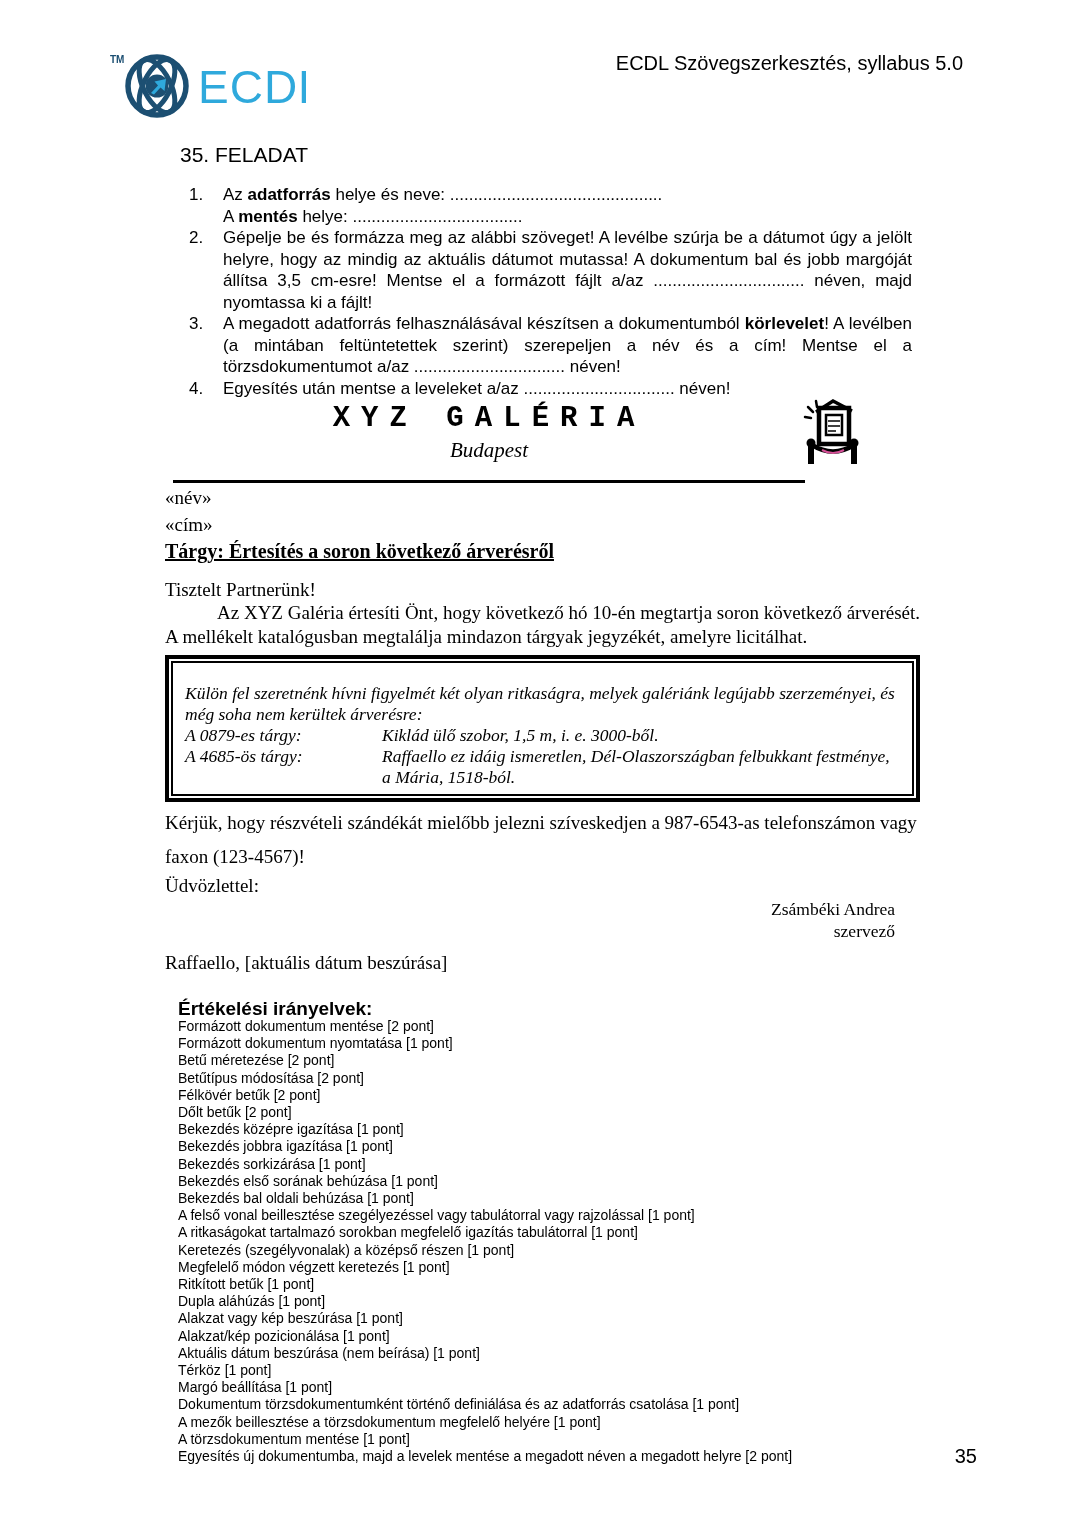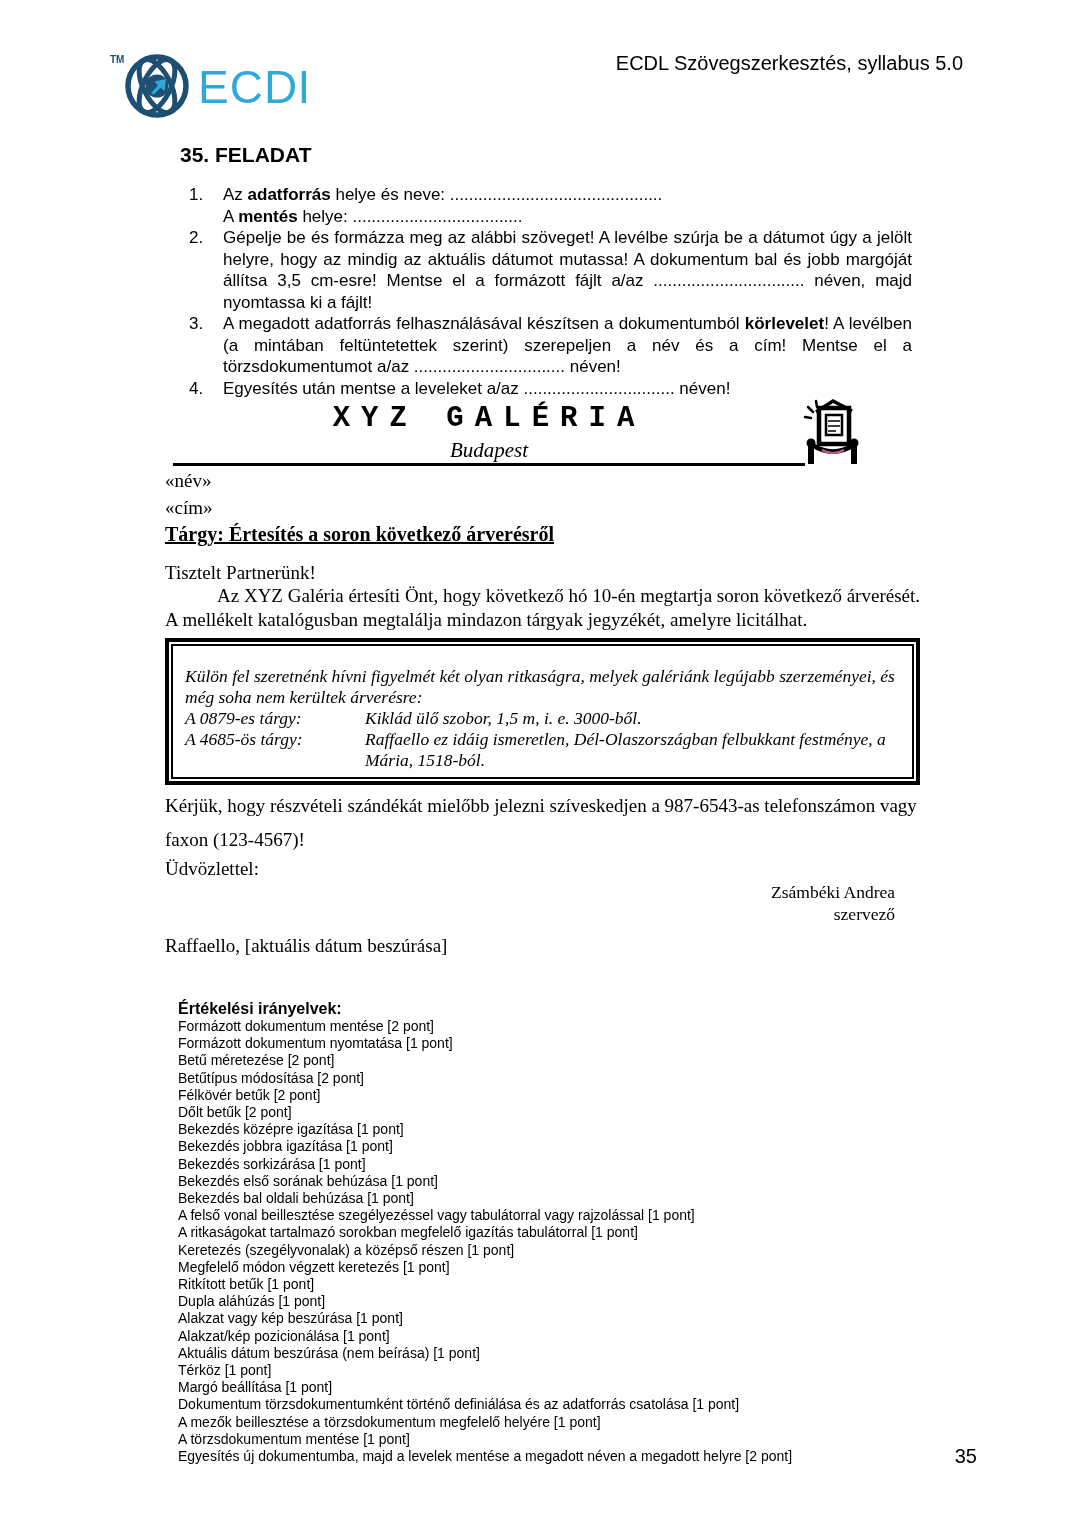--- a/index.html
+++ b/index.html
@@ -8,59 +8,59 @@
     color:#000; overflow:hidden; font-family:"Liberation Sans", sans-serif;
   }
 
   
   .header { position:absolute; top:50px; left:110px; right:112px;
             display:flex; justify-content:space-between; align-items:flex-start; }
   .logo-wrap { display:flex; align-items:flex-start; }
   .doc-title { font-size:20px; margin-top:2px; color:#000; }
 
   
-  .task-heading { position:absolute; top:143px; left:180px; font-size:21px; font-weight:bold; }
+  .task-heading { position:absolute; top:143px; left:180px; font-size:21px; font-weight:normal; }
   .task-list { position:absolute; top:184px; left:189px; width:723px; font-size:17px; line-height:21.5px; }
   .task-item { display:flex; }
   .task-num  { flex:0 0 34px; }
   .task-body { flex:1; text-align:justify; }
 
   
   .letter { position:absolute; top:402px; left:165px; width:755px;
             font-family:"Liberation Serif", serif; font-size:19px; }
   .letterhead { width:632px; margin-left:8px; border-bottom:3px solid #000;
-                padding-bottom:1px; text-align:center; }
+                padding-bottom:18px; text-align:center; }
   .gallery-name { font-family:"Liberation Mono", monospace; font-weight:bold;
                   font-size:29px; line-height:34px; letter-spacing:0.38em; white-space:nowrap; }
   .gallery-city { font-style:italic; font-size:21px; line-height:24px; margin-top:2px; }
   .clipart { position:absolute; top:-4px; right:56px; }
 
   .merge-field { font-size:19px; line-height:25px; margin-top:2px; }
   .subject { font-size:20px; font-weight:bold; line-height:27px; margin-top:1px;
              text-decoration:underline; text-decoration-thickness:2px; }
   .salutation { margin-top:13px; line-height:23px; }
   .para1 { text-align:justify; text-indent:52px; line-height:23.5px; }
   .notice-box { border:4px solid #000; margin-top:7px; }
   .notice-inner { border:2px solid #000; margin:2px; padding:20px 12px 6px 12px;
                   font-style:italic; font-size:17.5px; line-height:21px; }
   .notice-row { display:flex; }
   .notice-label { flex:0 0 180px; }
-  .notice-desc { flex:1; }
+  .notice-desc { flex:1;margin-left:17px; }
   .para2 { margin-top:4px; line-height:34px; }
   .para3 { font-family:"Liberation Sans", sans-serif; font-size:17px;
            line-height:22.5px; margin:1px 28px 0 81px; }
   .closing { line-height:23px; }
   .signature { text-align:right; padding-right:25px; font-size:17.5px;
                line-height:21.5px; margin-top:2px; }
   .date-line { margin-top:10px; line-height:22px; }
 
   
   .eval { position:absolute; top:1000px; left:178px; width:812px;
           font-size:14px; line-height:17.2px; }
-  .eval-heading { font-weight:bold; font-size:16px; line-height:18px; }
+  .eval-heading { font-weight:bold; font-size:19px; line-height:18px; }
 
   .page-number { position:absolute; right:98px; bottom:52px; font-size:20px; }
 </style>
 </head>
 <body>
 
 <div class="page">
 
   <div class="header">
     <div class="logo-wrap">

